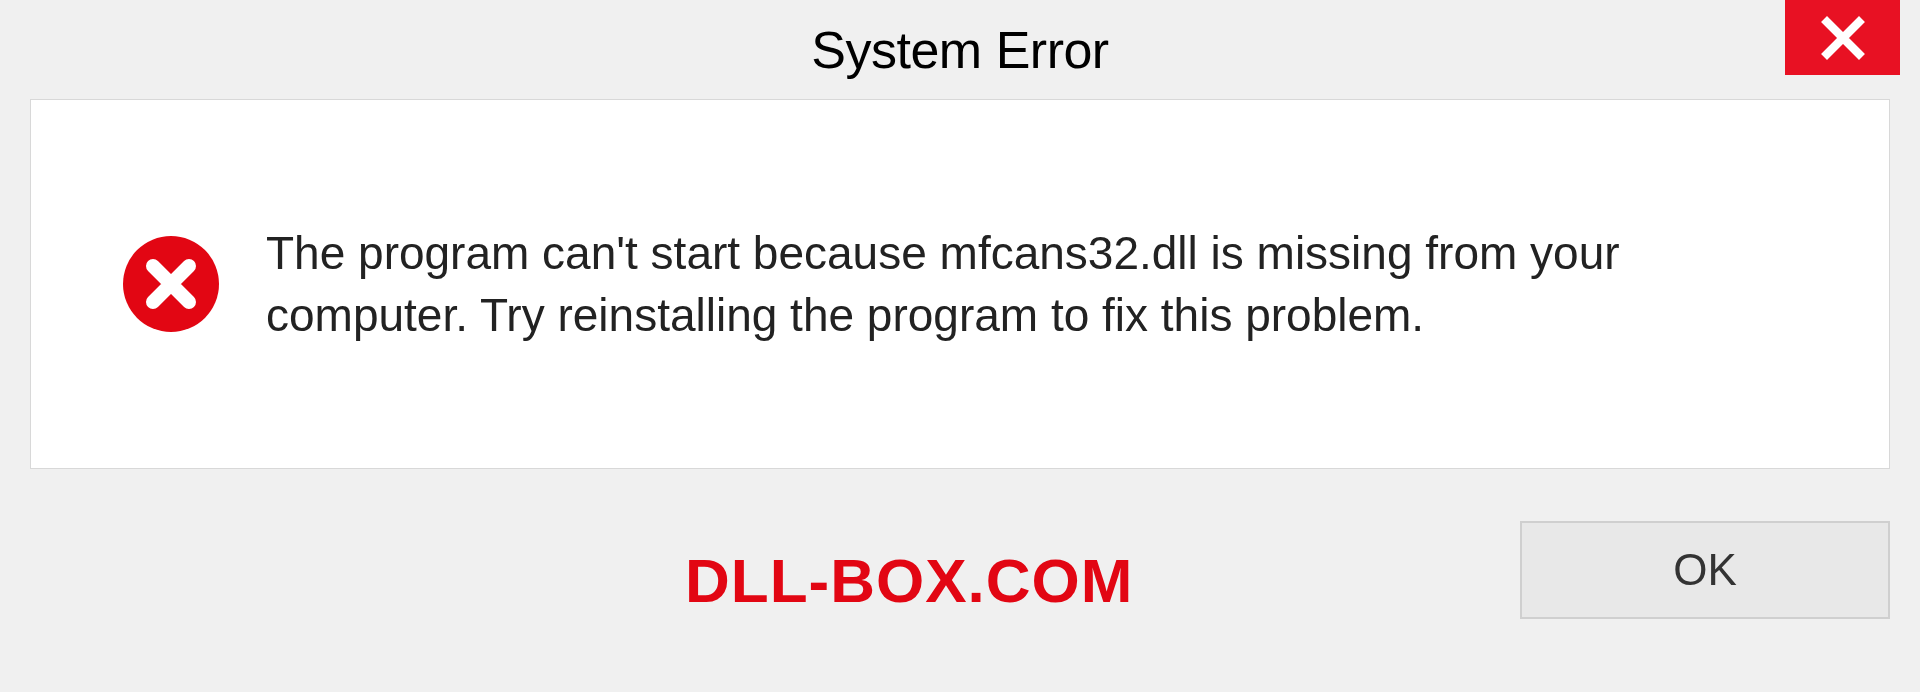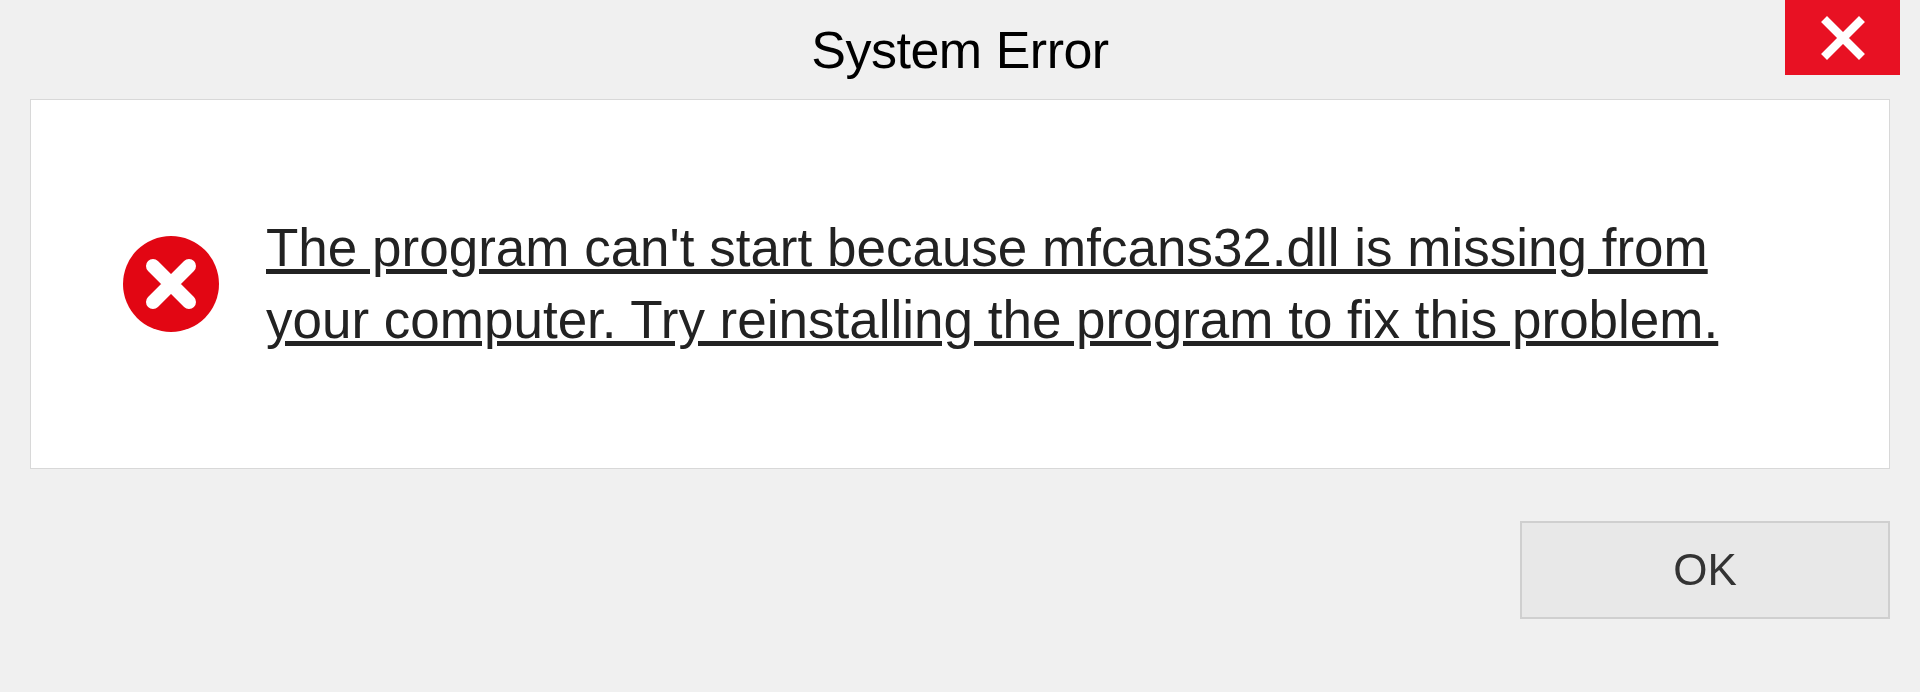--- a/index.html
+++ b/index.html
@@ -60,25 +60,24 @@
       align-items: center;
       padding: 0 80px 0 90px;
     }
     .error-icon {
       width: 100px;
       height: 100px;
       flex-shrink: 0;
       margin-right: 45px;
     }
     .message {
-      font-size: 53px;
+      font-size: 46px;
       color: #222;
       line-height: 1.35;
       font-weight: 400;
-      text-decoration: underline;
     }
     .footer {
       position: relative;
       height: 225px;
     }
     .watermark {
       position: absolute;
       left: 665px;
       bottom: 78px;
       font-size: 62px;
@@ -123,16 +122,17 @@
     <div class="error-icon">
       <svg viewBox="0 0 100 100">
         <circle cx="50" cy="50" r="48" fill="#e20613"></circle>
         <path d="M32 32 L68 68 M68 32 L32 68" stroke="#ffffff" stroke-width="14" stroke-linecap="round" fill="none"></path>
       </svg>
     </div>
     <div class="message">The program can't start because mfcans32.dll is missing from your computer. Try reinstalling the program to fix this problem.</div>
   </div>
 
   <div class="footer">
+    <div class="watermark">DLL-BOX.COM</div>
     <button class="ok-button">OK</button>
   </div>
 
 </div>
 
 </body></html>

